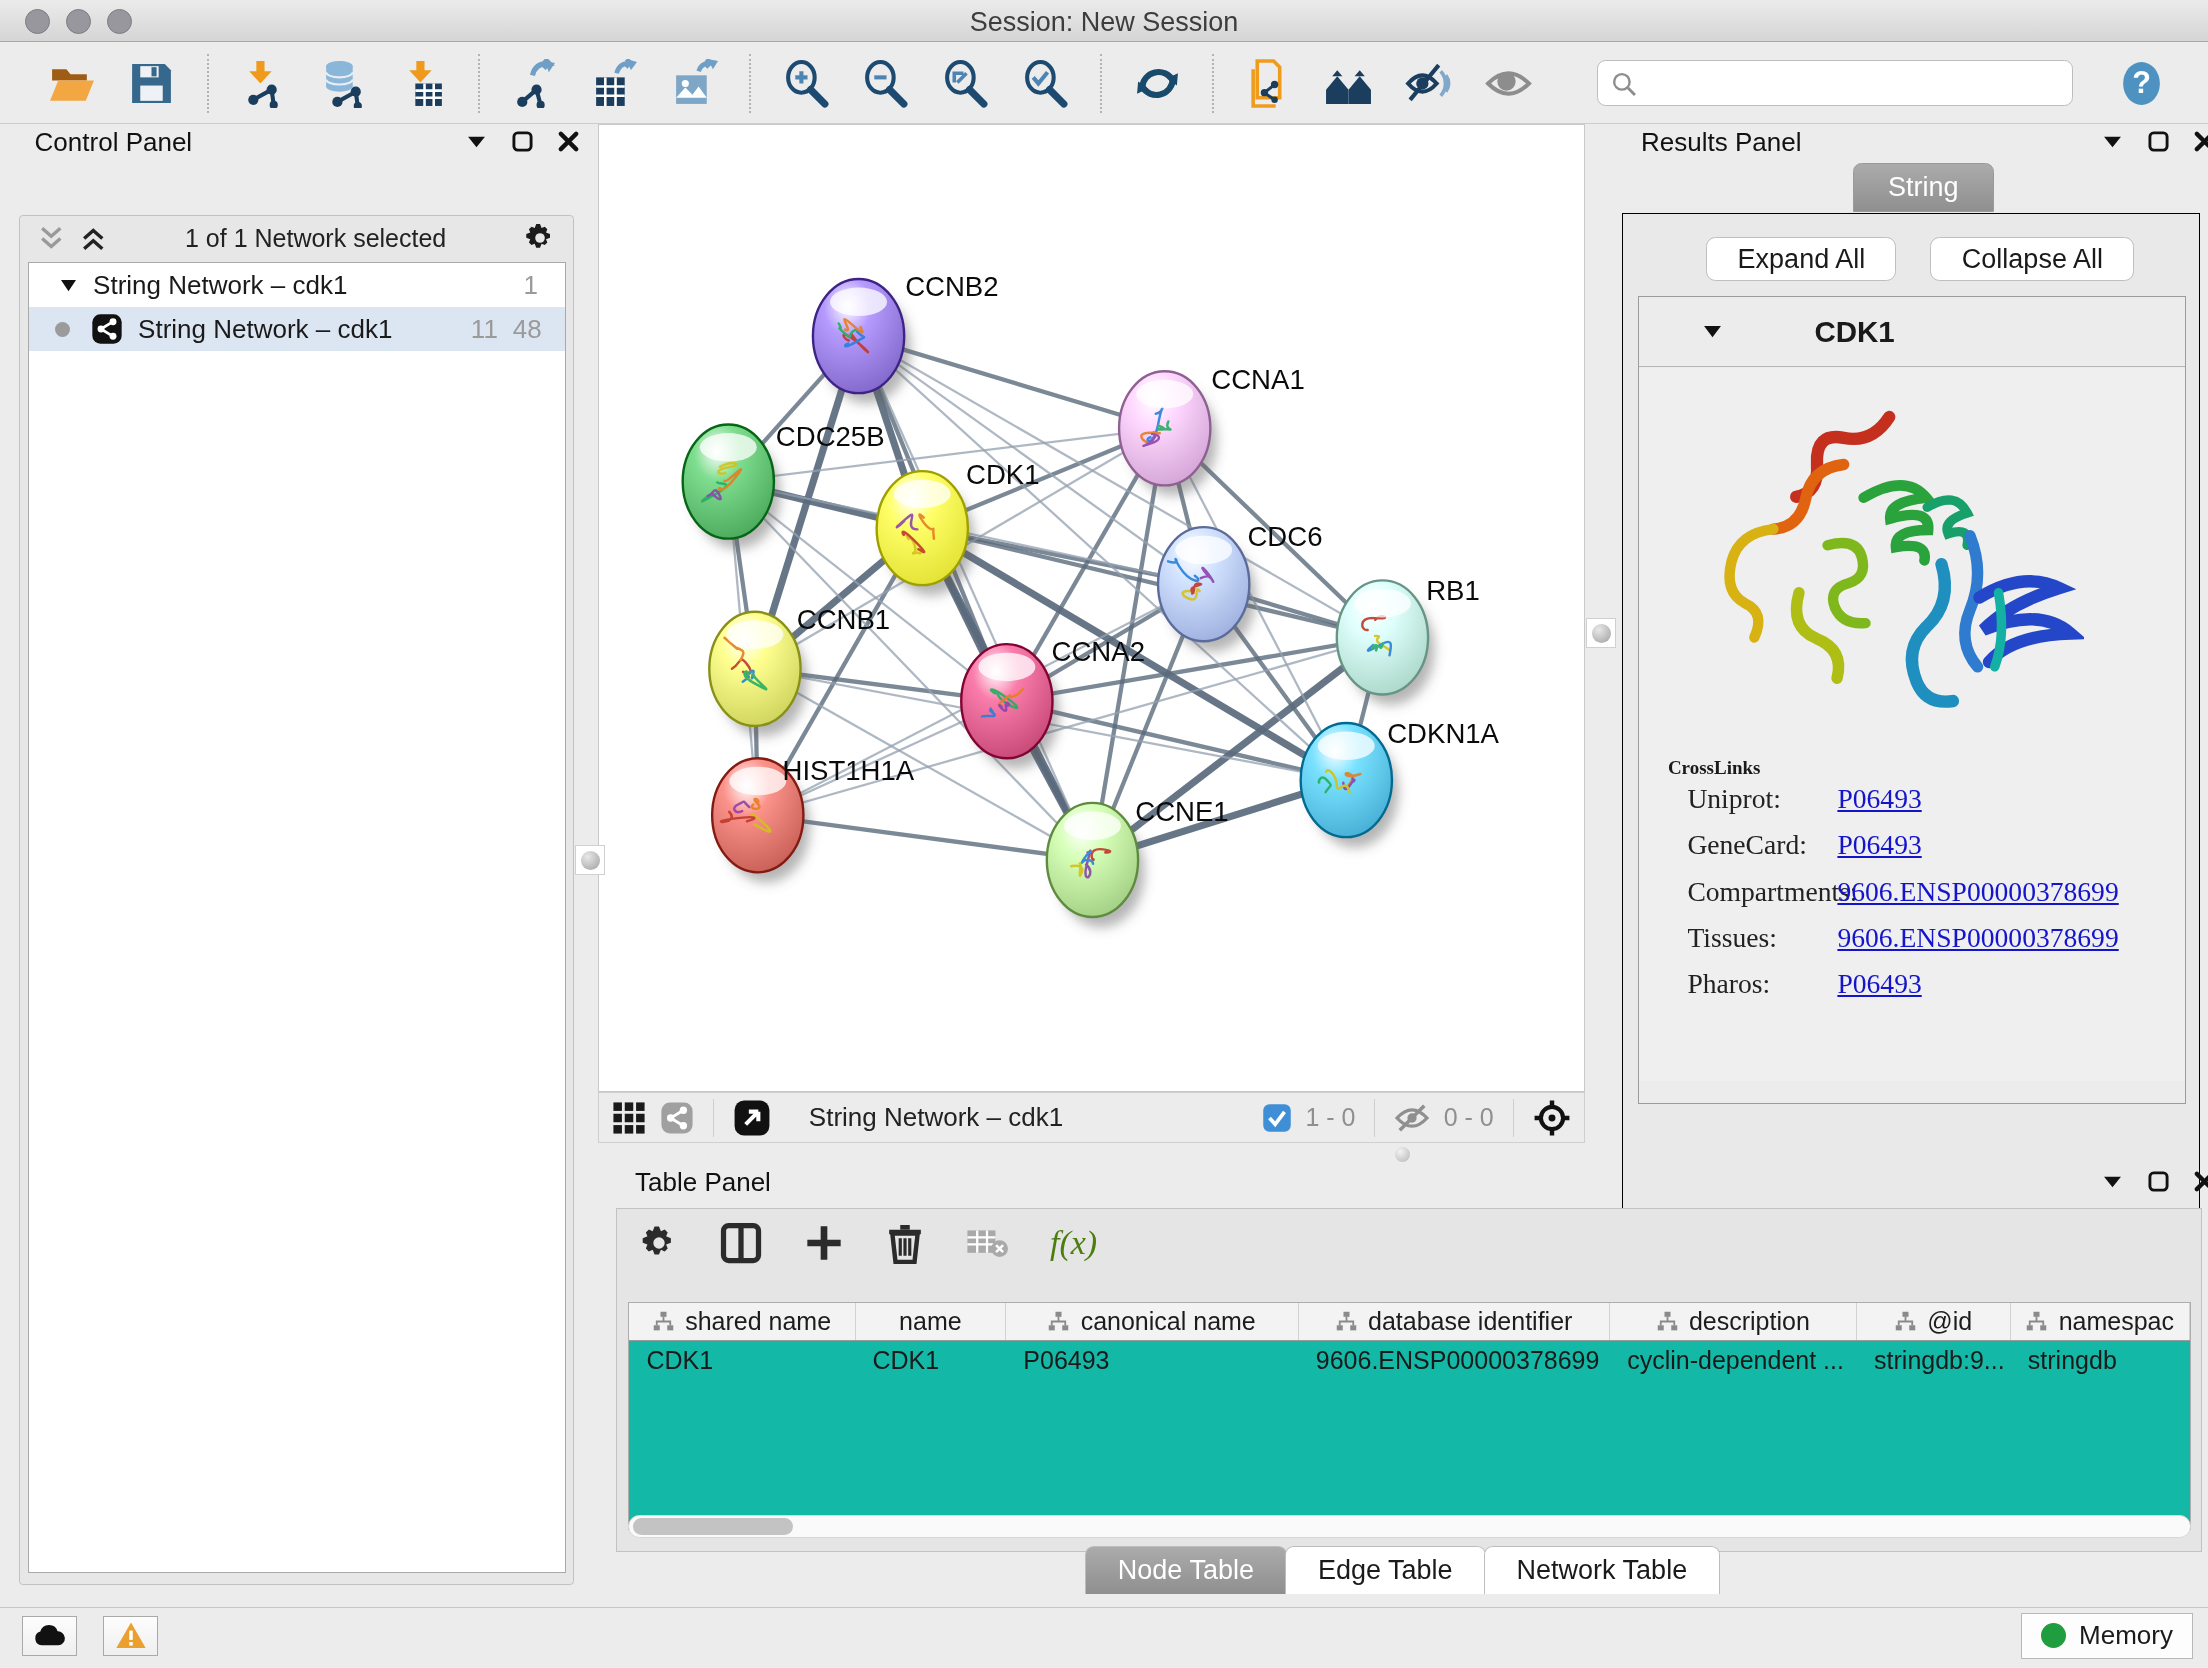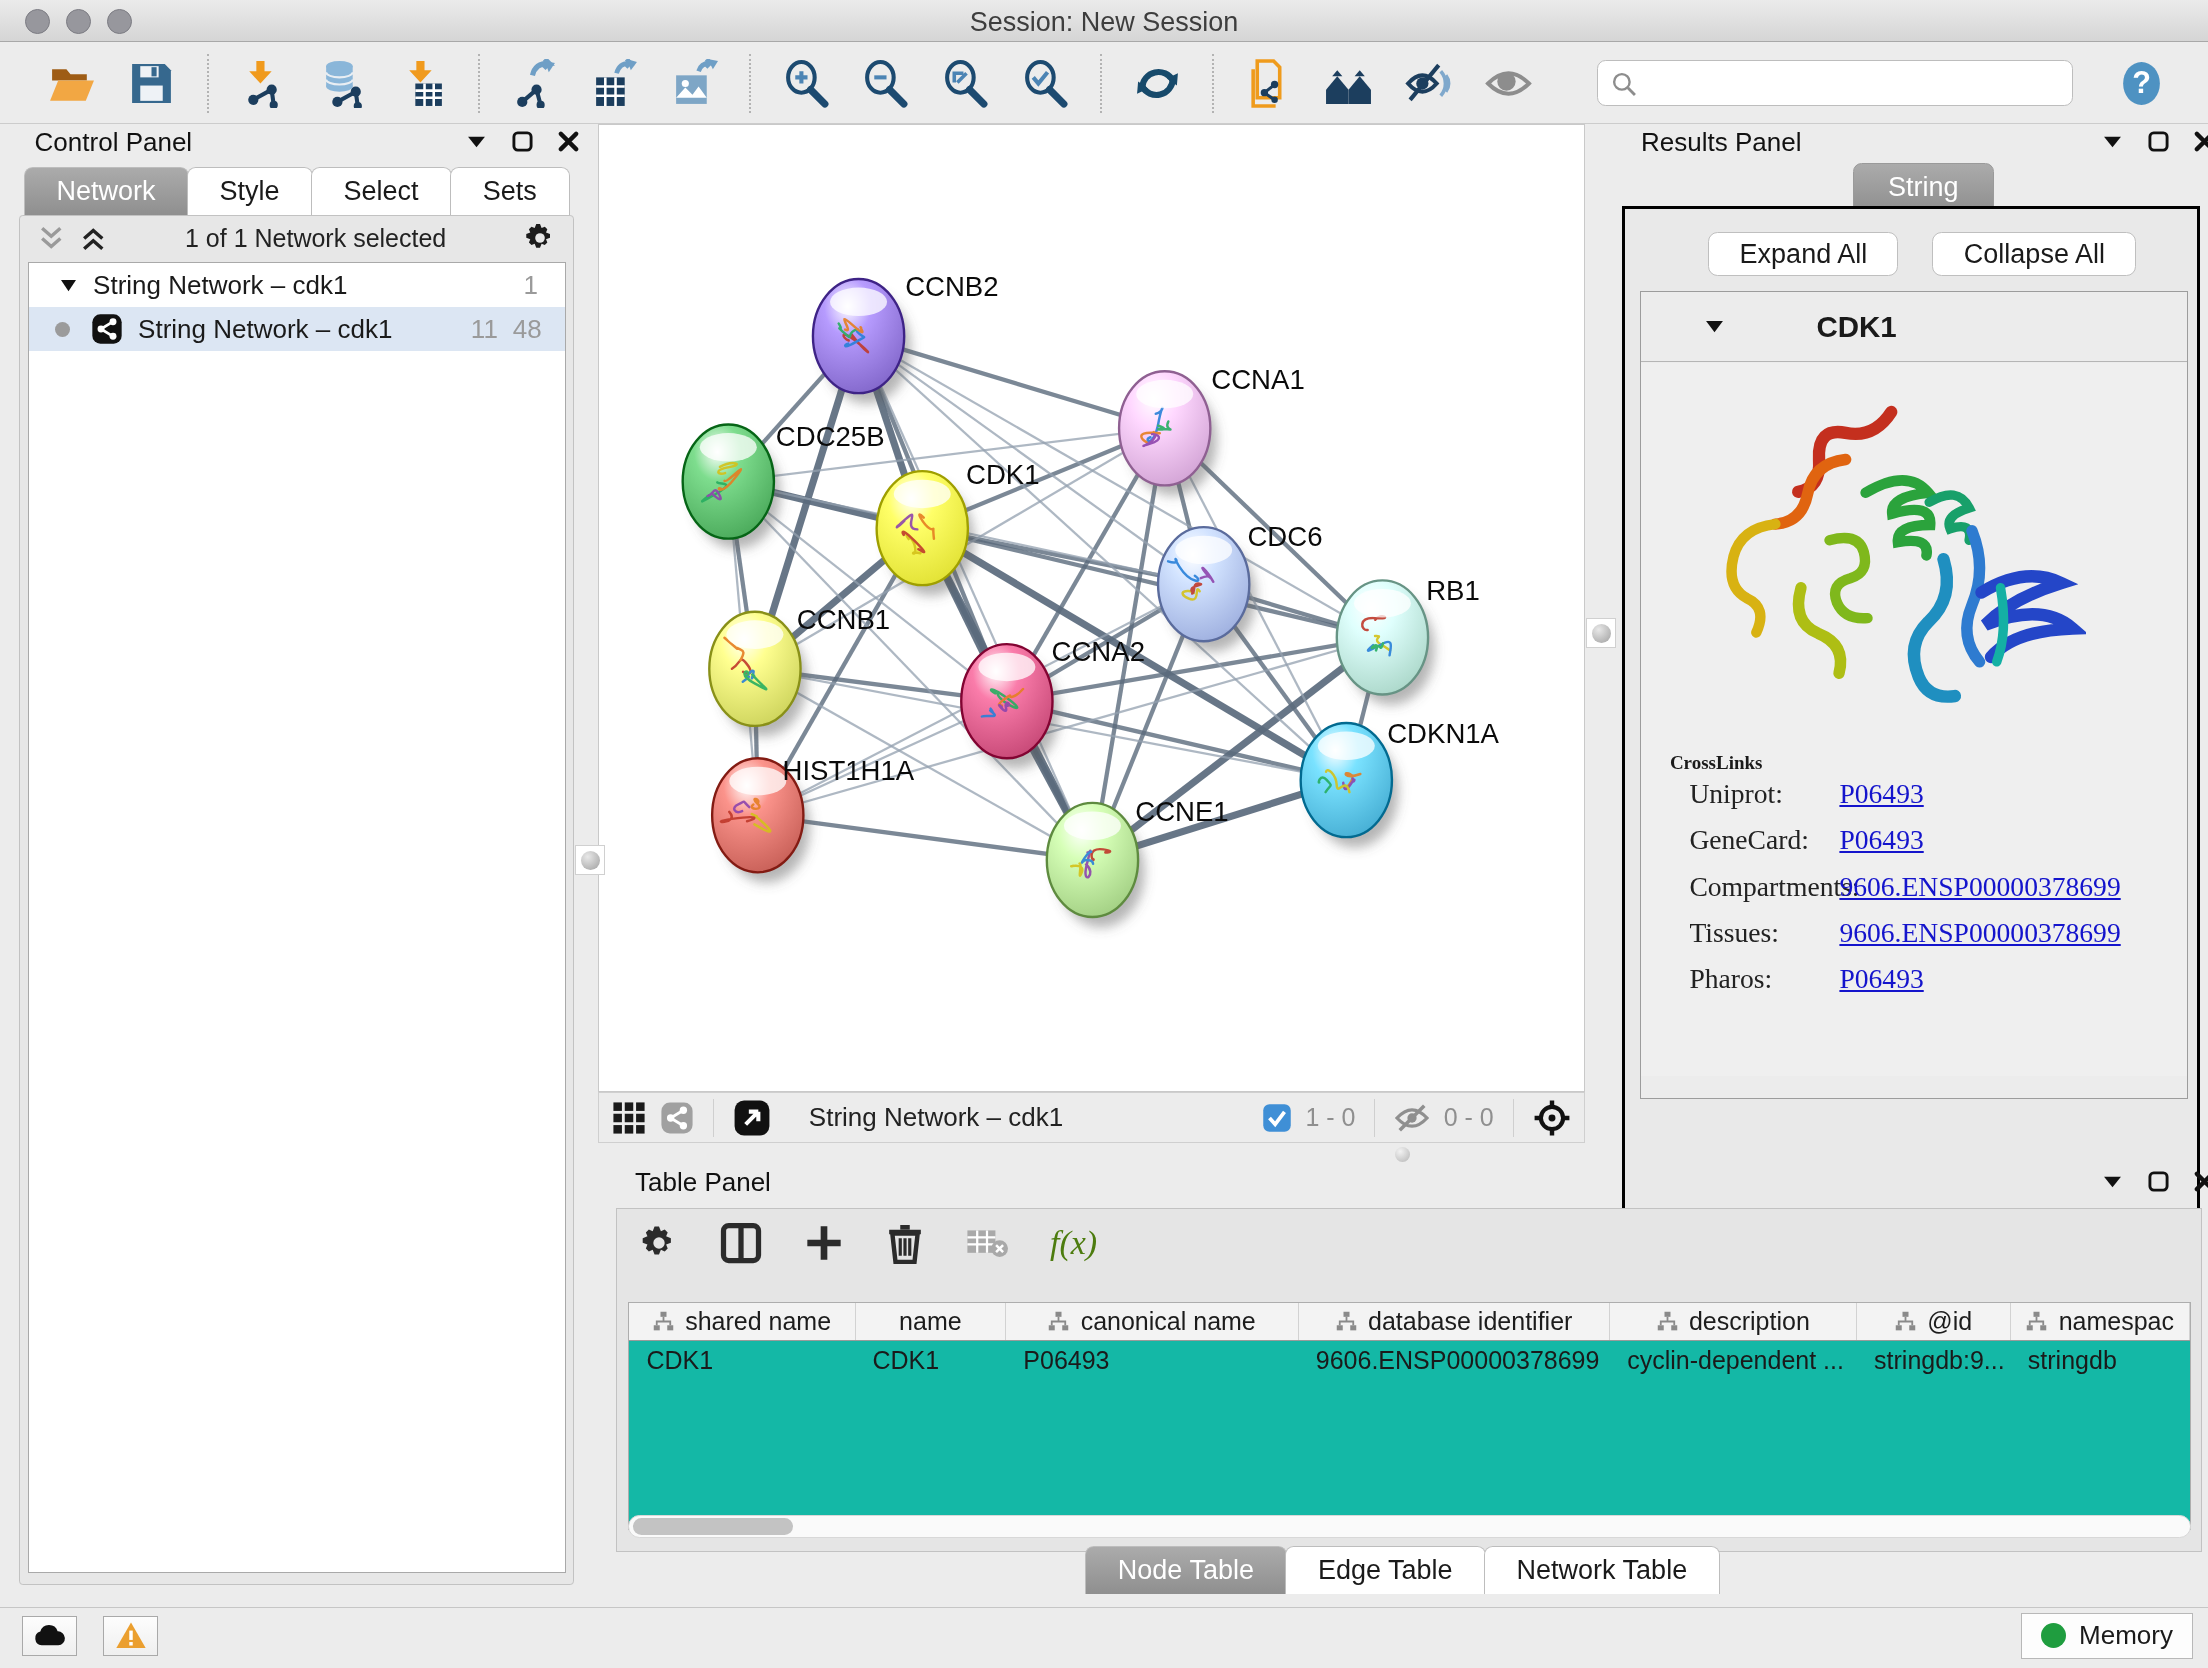--- a/index.html
+++ b/index.html
@@ -46,21 +46,21 @@
   .netfooter{position:absolute;left:598px;top:1092px;width:987px;height:51px;background:#ececec;
     border:1px solid #cfcfcf;display:flex;align-items:center;padding:0 13.3px;gap:13.3px;}
   .nf-sep{height:38px;border-left:1.9px solid #cfcfcf;margin:0 5.7px;}
   .nf-title{font-size:26px;color:#222;margin-left:25px;flex:1;}
   .nf-num{font-size:25px;color:#8f8f8f;}
   
   .rpanel{position:absolute;left:1611px;top:127px;width:597px;height:1023px;}
   .rtab{position:absolute;left:242px;top:36px;height:49px;padding:0 34px;display:flex;align-items:center;
     background:linear-gradient(#ababab,#8f8f8f);color:#fff;font-size:27px;border-radius:8.6px 8.6px 0 0;
     border:1px solid #9a9a9a;cursor:pointer;}
-  .rbox{position:absolute;left:11.4px;top:79px;width:578px;height:1140px;background:#e9e9e9;border:3px solid #000000;}
+  .rbox{position:absolute;left:11.4px;top:86px;width:578px;height:1140px;background:#e9e9e9;border:1px solid #000000;}
   .rbtn{position:absolute;height:44px;padding:0 25px;display:flex;align-items:center;background:#fff;
     border:1px solid #bfbfbf;border-radius:9.5px;font-size:27px;cursor:pointer;}
   .ribox{position:absolute;left:15px;top:82px;width:548px;height:808px;border:1px solid #9c9c9c;background:#ececec;}
   .rihead{position:absolute;left:0;top:0;width:100%;height:70px;display:flex;align-items:center;
     border-bottom:1px solid #b5b5b5;}
   .riname{font-size:29.5px;font-weight:bold;margin-left:91px;}
   .ridesc-box{position:absolute;left:0;top:71px;width:100%;height:713px;background:#efefef;}
   .ridesc{font-size:27px;margin:17px 0 0 28.5px;}
   .xl-title{font-family:"Liberation Serif",serif;font-weight:bold;font-size:19px;margin:9.5px 0 3.8px 28.5px;}
   .xlrow{display:flex;font-family:"Liberation Serif",serif;font-size:27.6px;margin:0 0 14.3px 48px;}
@@ -280,26 +280,20 @@
       <svg width="21" height="15" viewBox="0 0 22 16">
           <path d="M2 3h18l-9 11z" fill="#111"></path>
         </svg>
       <svg width="21" height="21" viewBox="0 0 22 22">
           <rect x="2" y="2" width="18" height="18" rx="4" fill="none" stroke="#111" stroke-width="3"></rect>
         </svg>
       <svg width="21" height="21" viewBox="0 0 22 22">
           <path d="M3 3l16 16M19 3 3 19" stroke="#111" stroke-width="4.5" stroke-linecap="round"></path>
         </svg>
     </div>
-    <div class="tabrow" id="cp-tabs">
-        <div class="tab active">Network</div>
-        <div class="tab">Style</div>
-        <div class="tab">Select</div>
-        <div class="tab">Sets</div>
-      </div>
     <div class="cp-body">
       <div class="cp-status">
         <svg width="28.5" height="25" viewBox="0 0 24 22">
             <path d="M4 2l8 7 8-7M4 11l8 7 8-7" fill="none" stroke="#9a9a9a" stroke-width="3"></path>
           </svg>
         <svg width="28.5" height="25" viewBox="0 0 24 22" style="margin-left:13.3px">
             <path d="M4 20l8-7 8 7M4 11l8-7 8 7" fill="none" stroke="#222" stroke-width="3"></path>
           </svg>
         <span class="txt">1 of 1 Network selected</span>
         <svg width="32" height="32" viewBox="0 0 24 24">

